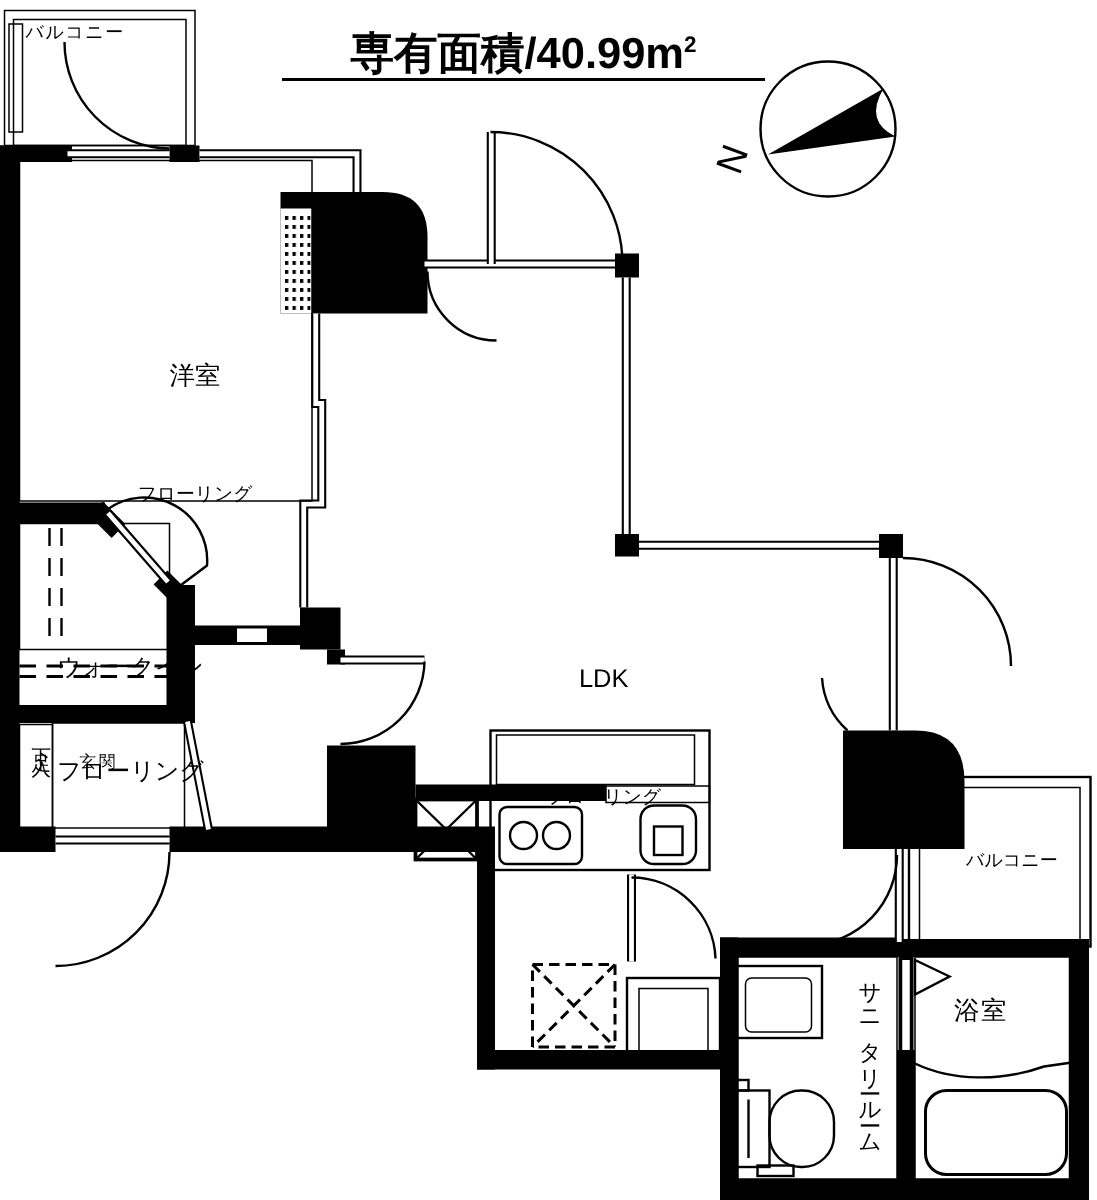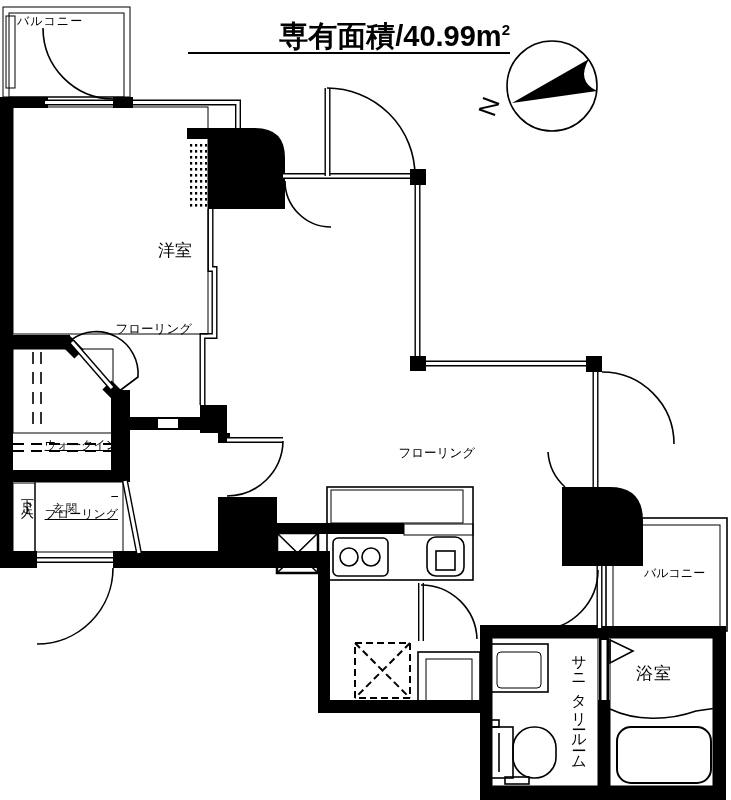--- a/index.html
+++ b/index.html
@@ -1,20 +1,20 @@
 <!DOCTYPE html>
 <html><head>
 <meta charset="utf-8">
 <style>
   html,body{margin:0;padding:0;background:#ffffff;}
   #plan{position:relative;width:731px;height:800px;background:#fff;
         font-family:"Liberation Sans", sans-serif;color:#000;overflow:hidden;}
   #plan svg{position:absolute;left:0;top:0;}
   .lbl{position:absolute;color:#000;white-space:pre;line-height:1.0;}
-  .center{text-align:right;}
+  .center{text-align:center;}
   .vtext{writing-mode:vertical-rl;text-orientation:upright;}
   
   .blk{fill:#000;stroke:none;}
   .w6{stroke:#000;stroke-width:6;fill:none;}
   .w3w{stroke:#fff;stroke-width:3.2;fill:none;}
   .ln{stroke:#000;stroke-width:1.6;fill:none;}
   .hl{stroke:#000;stroke-width:1;fill:none;}
   .dash{stroke:#000;stroke-width:2;fill:none;stroke-dasharray:7 4;}
   #title-box{border-bottom:2.5px solid #000;padding-bottom:1px;font-weight:600;}
 </style>
@@ -209,30 +209,31 @@
   <g>
     <circle cx="552" cy="86" r="45" class="ln"></circle>
     <path d="M 512,103 L 589,59 Q 576,81 597,91 Z" class="blk"></path>
   </g>
 </svg>
 
 <div class="lbl center" id="title-box" style="left:188px;top:22px;width:322px;font-size:29px;"><span>専有面積/40.99m</span><sup style="font-size:15px;">2</sup></div>
 
 <div class="lbl" style="left:17px;top:15px;font-size:12px;letter-spacing:1px;">バルコニー</div>
 
-<div class="lbl center" style="left:42px;top:186px;width:150px;font-size:17px;line-height:26px;">
+<div class="lbl center" style="left:55px;top:186px;width:150px;font-size:17px;line-height:26px;">
   <div>洋室</div>
   <div style="font-size:12.5px;">フローリング</div>
 </div>
 
 <div class="lbl center" style="left:330px;top:388px;width:145px;font-size:17px;line-height:26px;">
+  <div>LDK</div>
   <div style="font-size:12.5px;">フローリング</div>
 </div>
 
-<div class="lbl center" style="left:38px;top:388px;width:80px;font-size:12px;line-height:23px;text-decoration:underline;">
+<div class="lbl center" style="left:38px;top:388px;width:80px;font-size:16px;line-height:23px;">
   <div>ウォークイン</div>
   <div>フローリング</div>
 </div>
 
 <div class="lbl vtext" style="left:14px;top:489px;font-size:13px;letter-spacing:3px;width:20px;">下足入</div>
 
 <div class="lbl" style="left:53px;top:503px;font-size:11px;letter-spacing:2px;">玄関</div>
 
 <div class="lbl vtext" style="left:544px;top:645px;width:46px;height:94px;font-size:15px;letter-spacing:2px;line-height:22px;">サニタリールーム</div>
 

